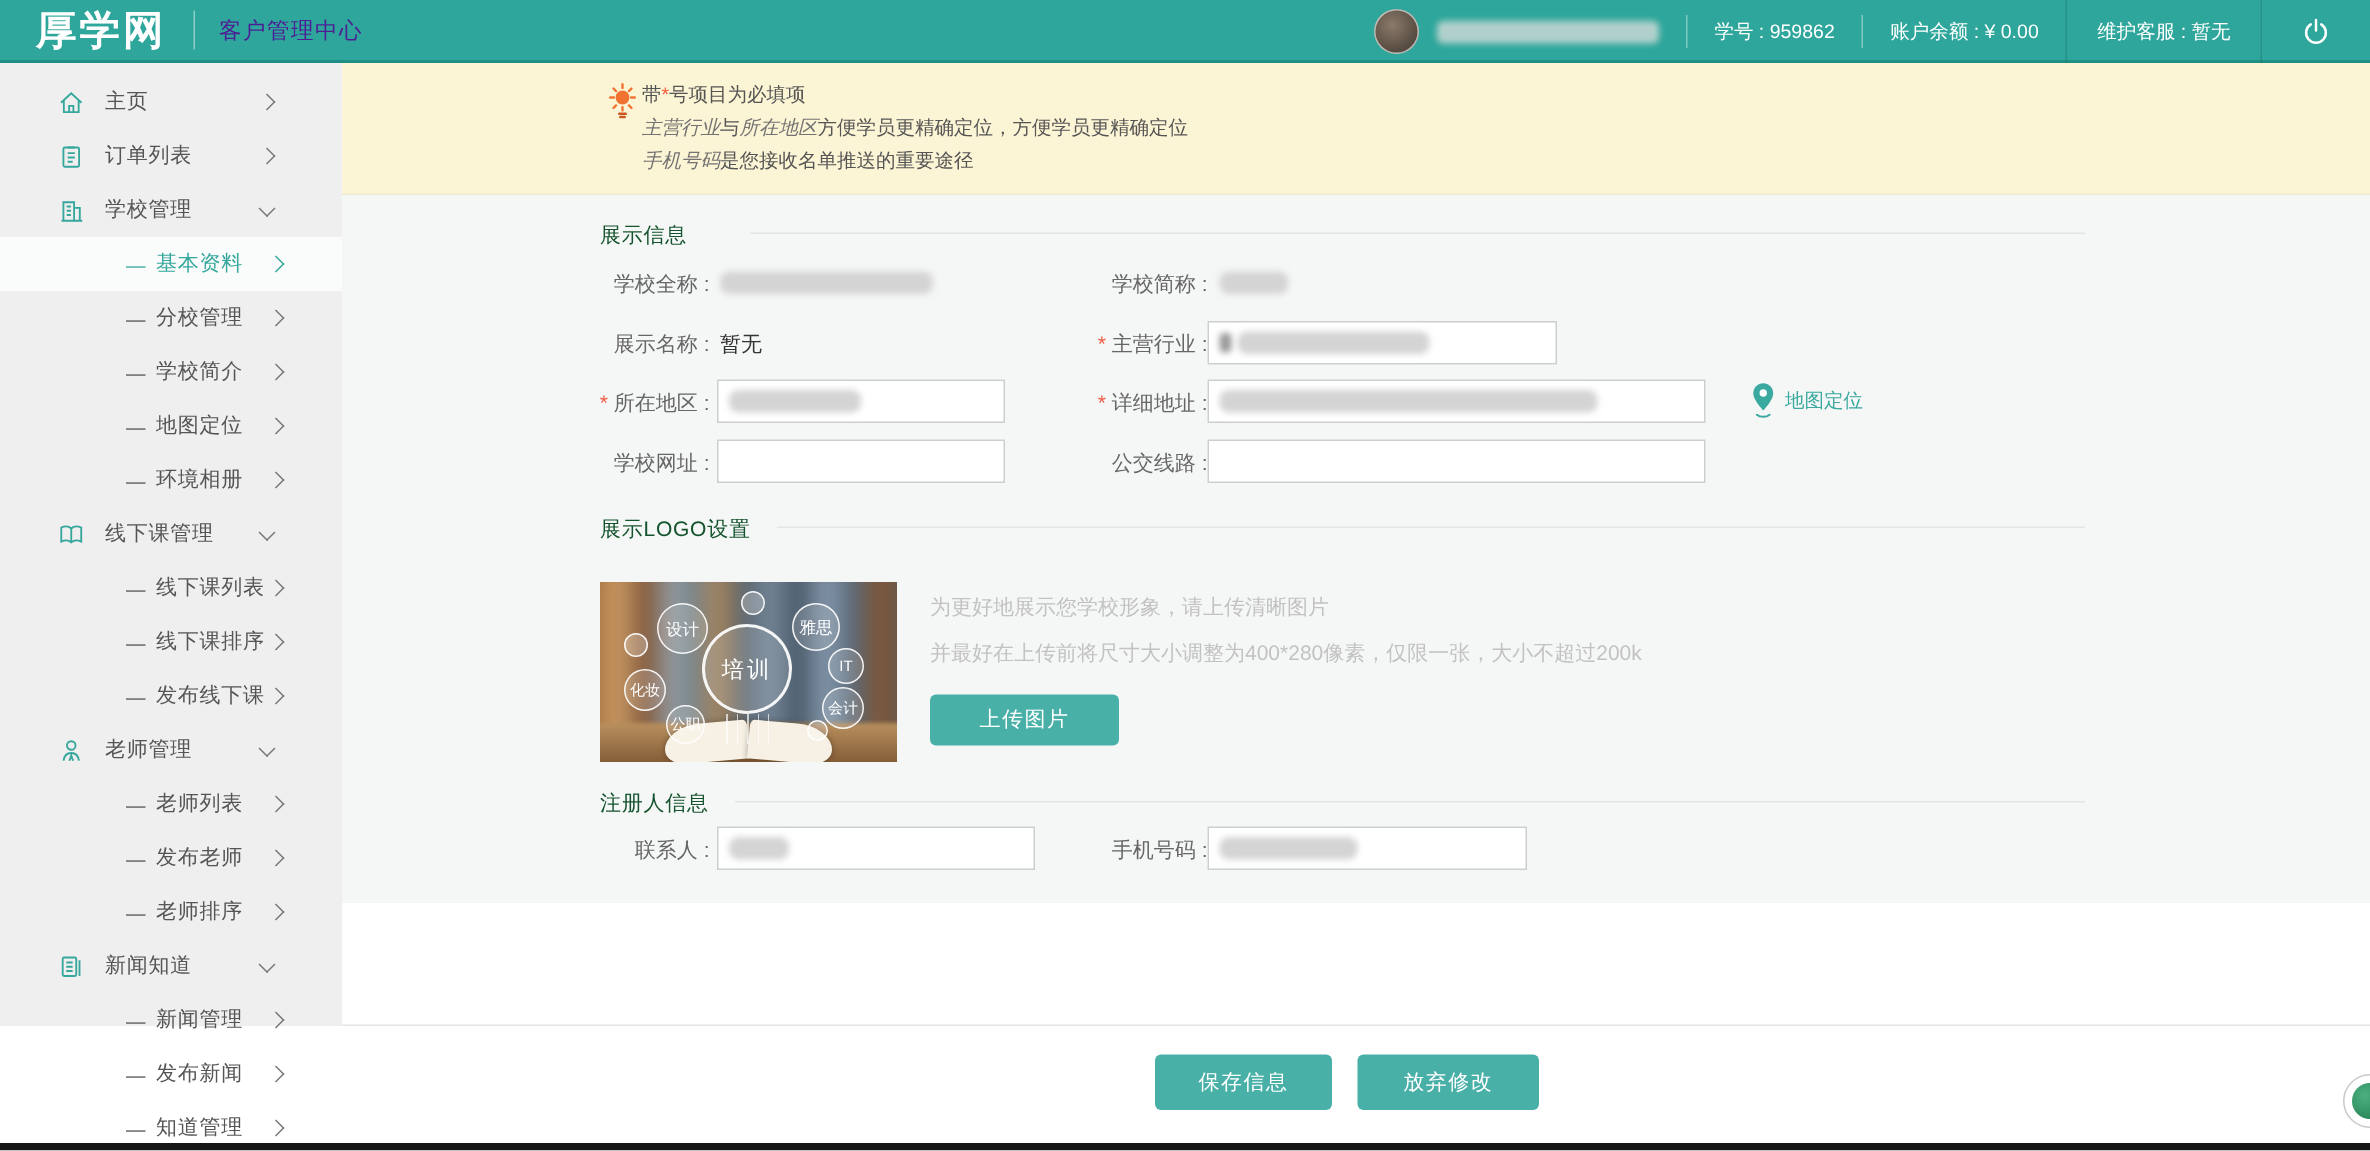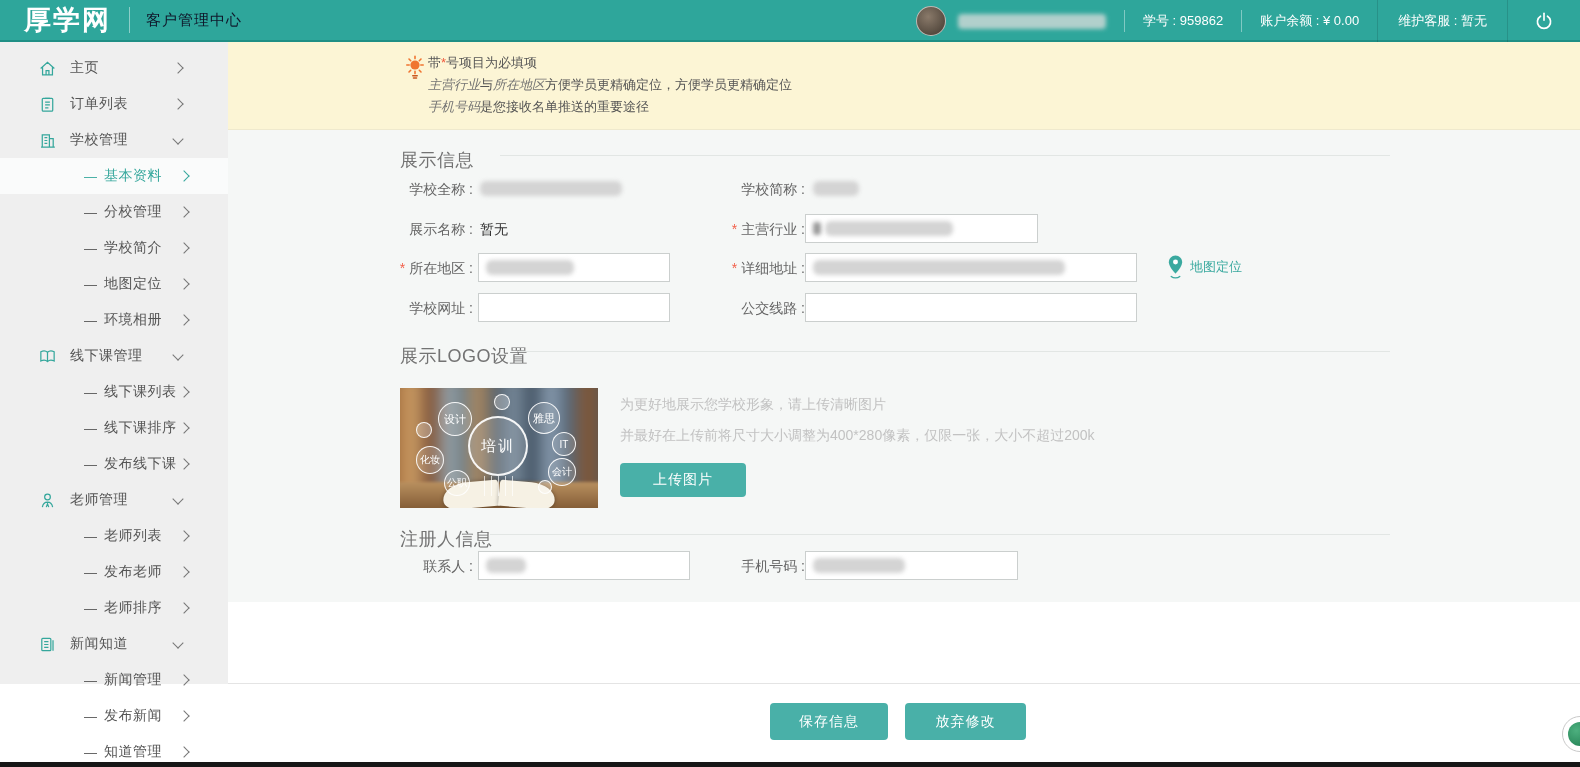--- a/index.html
+++ b/index.html
@@ -3,21 +3,21 @@
 <meta charset="utf-8">
 <style>
   * { box-sizing: border-box; margin: 0; padding: 0; }
   html,body { width:1580px; height:767px; overflow:hidden; }
   body { position:relative; background:#fff; font-family:"Liberation Sans","DejaVu Sans",sans-serif; color:#555; }
 
   
   .topbar { position:absolute; top:0; left:0; width:1580px; height:42px; background:#2EA69B; border-bottom:2px solid #1F8F85; display:flex; align-items:center; z-index:30; }
   .logo { font-size:27px; font-weight:bold; color:#fff; letter-spacing:2px; margin-left:24px; }
   .top-vdiv { width:1px; height:26px; background:rgba(255,255,255,.45); margin:0 16px 0 18px; }
-  .app-title { font-size:15px; color:#0f172a; letter-spacing:1px; }
+  .app-title { font-size:15px; color:#4c1d95; letter-spacing:1px; }
   .top-right { position:absolute; right:0; top:0; height:42px; display:flex; align-items:center; }
   .avatar { width:30px; height:30px; border-radius:50%; background:radial-gradient(circle at 40% 35%, #8a7a6a, #41382f); filter:blur(.5px); border:1px solid rgba(255,255,255,.6); }
   .name-blob { width:148px; height:15px; border-radius:4px; background:#c9d8d5; opacity:.85; filter:blur(2px); margin-left:12px; }
   .tr-sep { width:1px; height:22px; background:rgba(255,255,255,.4); margin:0 18px; }
   .tr-sep.tall { height:42px; background:rgba(0,0,0,.12); margin:0; }
   .tr-item { font-size:13px; color:#fff; white-space:nowrap; padding:0 20px; }
   .power-wrap { width:72px; display:flex; justify-content:center; align-items:center; height:42px; }
 
   
   .sidebar { position:absolute; top:42px; left:0; width:228px; height:642px; background:#EFEFEF; padding-top:8px; z-index:20; }
@@ -39,21 +39,21 @@
 
   
   .main { position:absolute; top:42px; left:228px; width:1352px; height:560px; background:#F5F7F6; }
 
   .notice { position:absolute; top:0; left:0; right:0; height:88px; background:#FCF5D5; border-bottom:1px solid #efe9cd; }
   .bulb { position:absolute; left:176px; top:12px; }
   .notice-lines { position:absolute; left:200px; top:10px; font-size:13px; line-height:22px; color:#555; }
   .hl { color:#737373;font-style:italic; }
   .star-red { color:#F05A3C; }
 
-  .sec-title { position:absolute; font-size:18px; color:#737373; letter-spacing:.5px; }
+  .sec-title { position:absolute; font-size:14px; color:#14532d; letter-spacing:.5px; }
   .sec-line { position:absolute; height:1px; background:#E2E6E4; }
 
   .flabel { position:absolute; font-size:14px; color:#666; text-align:right; }
   .req { color:#F25F4A; margin-right:4px; }
   .fvalue { position:absolute; font-size:14px; color:#333; }
   .finput { position:absolute; height:29px; background:#fff; border:1px solid #CBCFCE; display:flex; align-items:center; padding-left:7px; }
   .blob { height:15px; border-radius:6px; background:#d4d4d4; filter:blur(2px); display:inline-block; }
   .blob.dark { background:#9a9a9a; width:8px; height:13px; margin-right:4px; border-radius:3px; }
   .map-link { position:absolute; display:flex; align-items:center; cursor:pointer; }
   .map-link span { font-size:13px; color:#3AA99F; margin-left:5px; }

